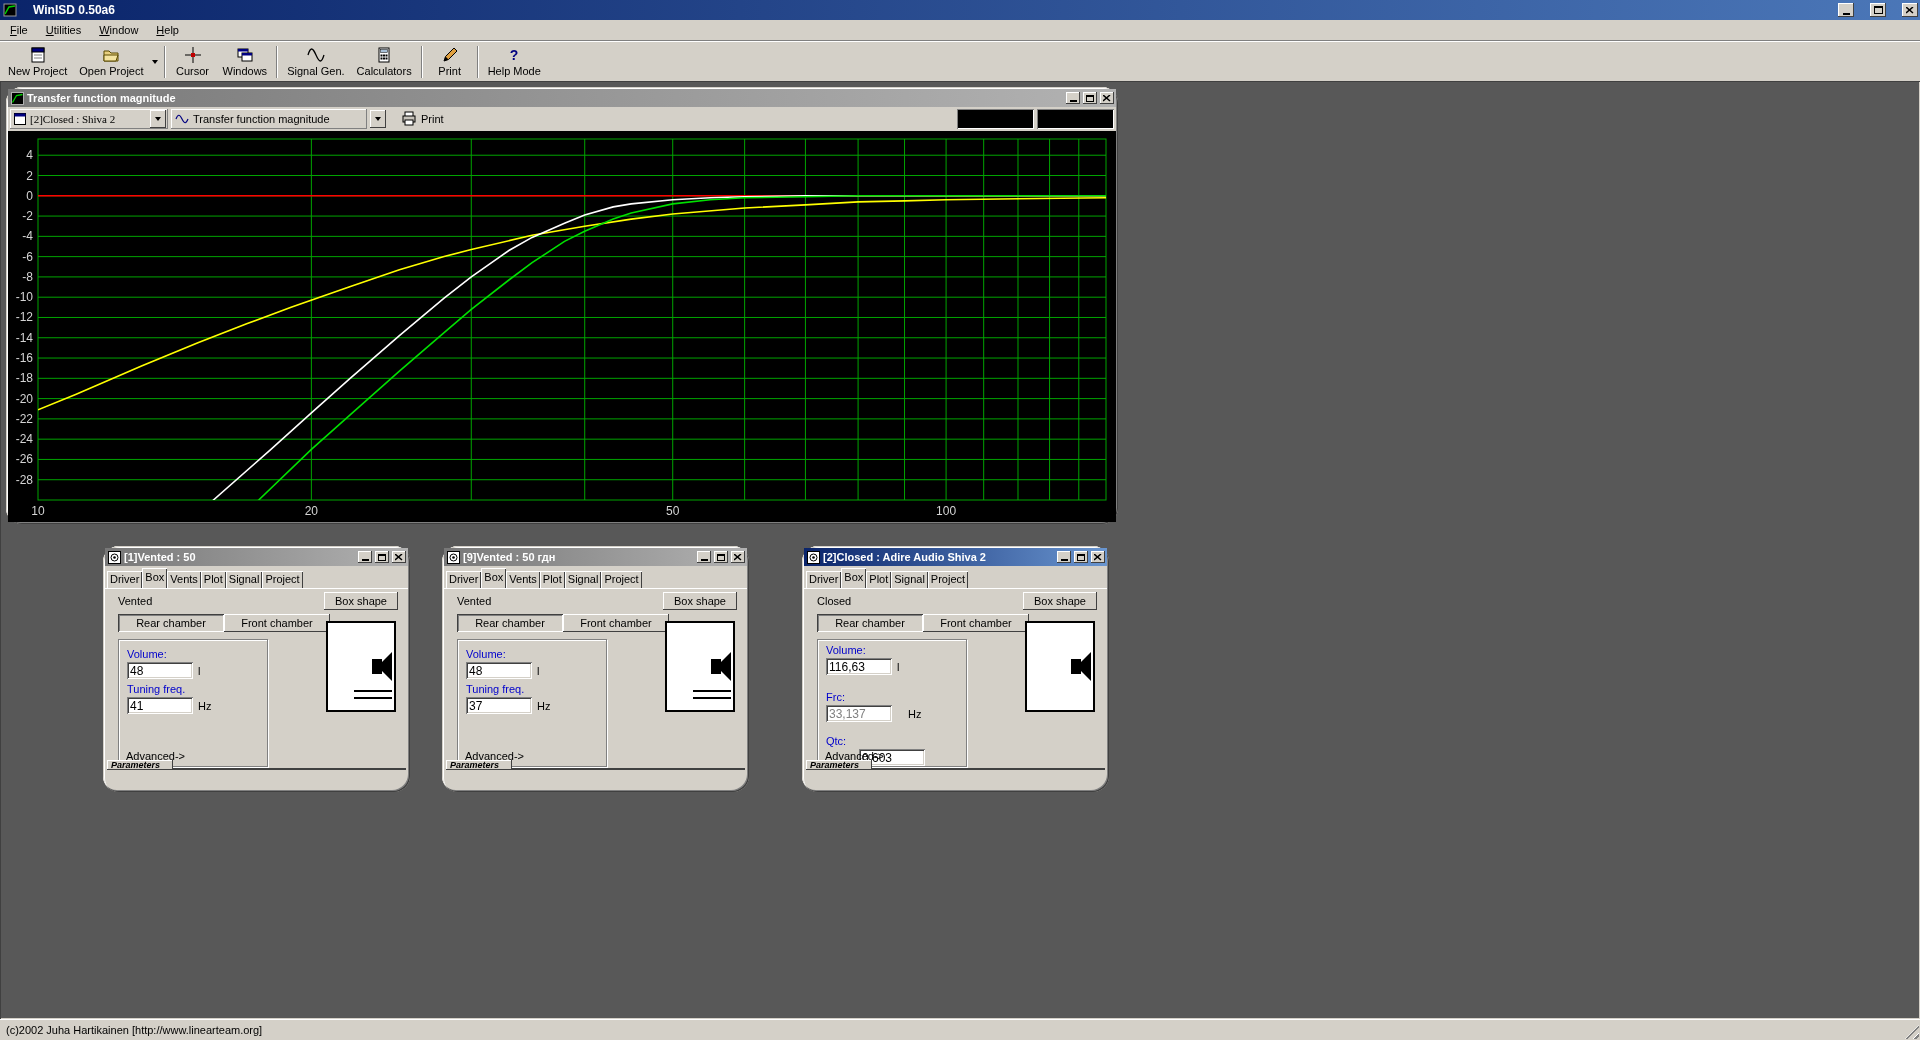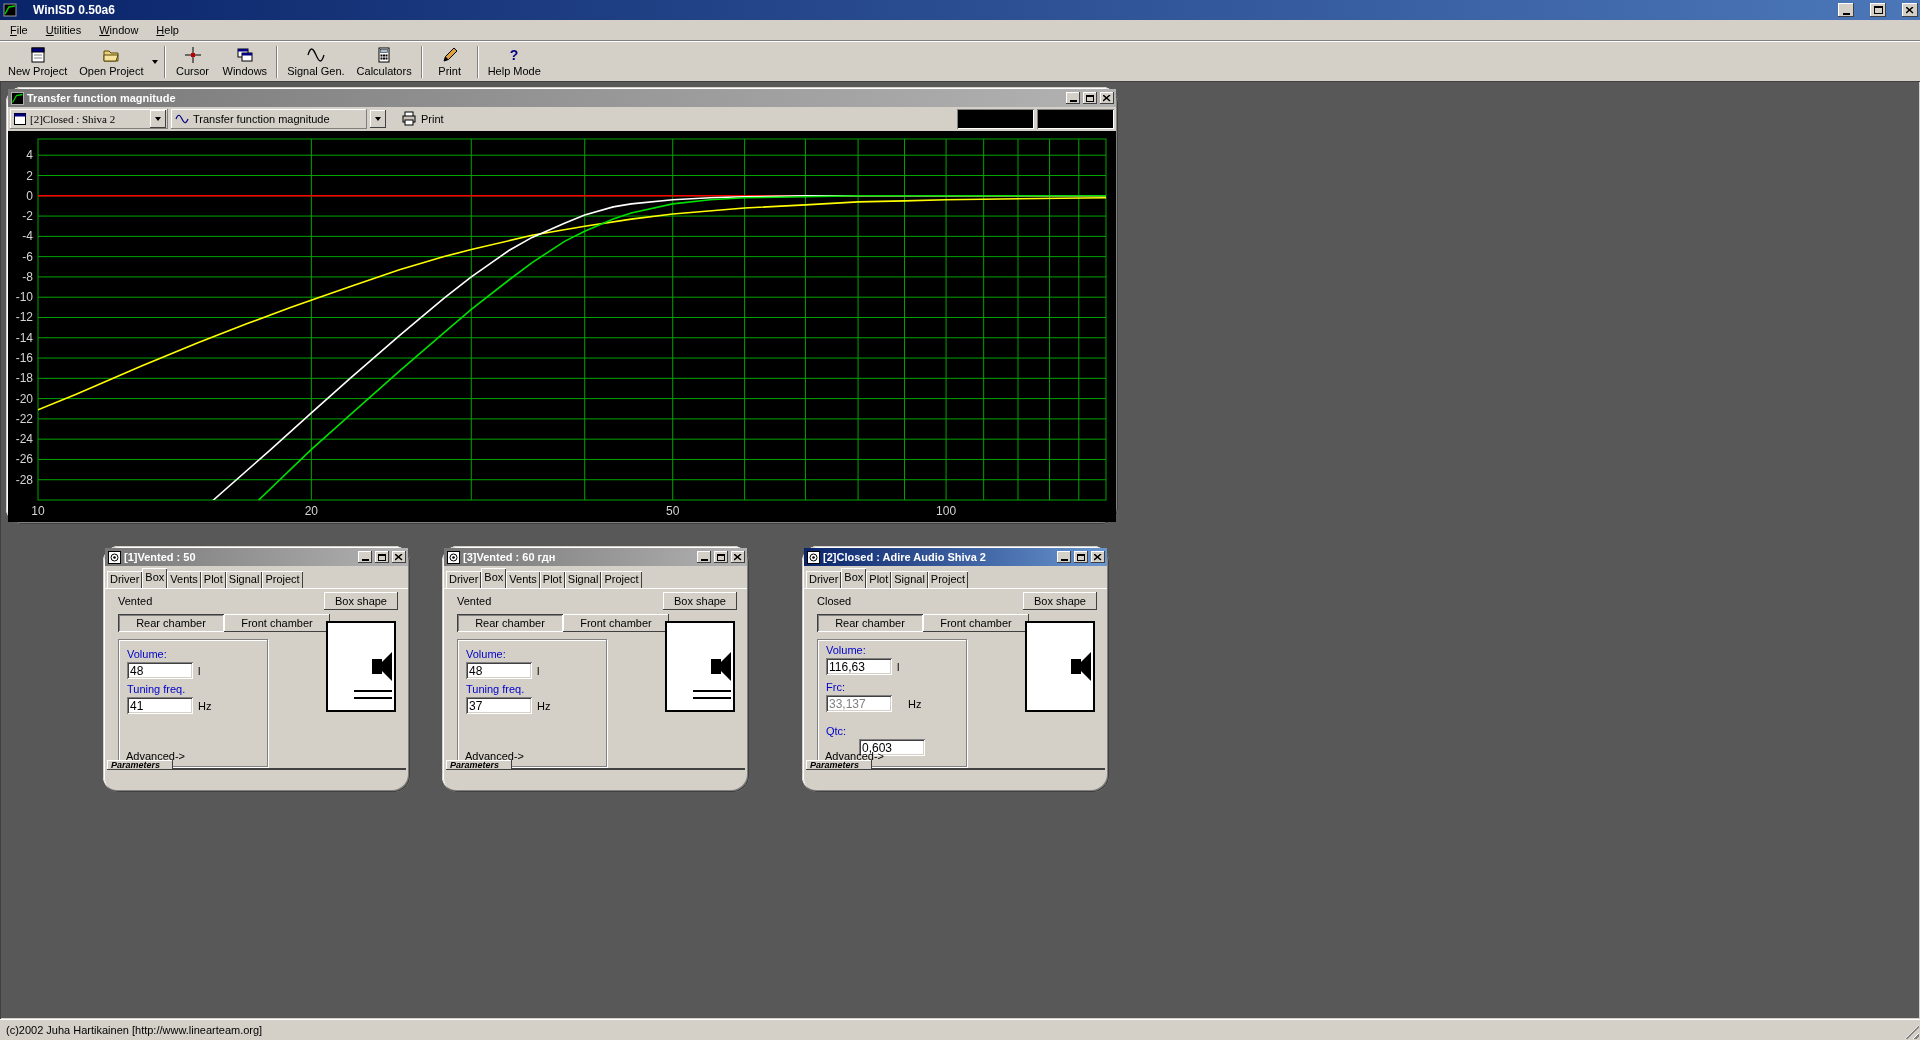--- a/index.html
+++ b/index.html
@@ -425,21 +425,21 @@
 
   <div class="window bevel-window proj" style="left:442px;">
     <div class="ctitle inactive">
       <span class="mini-icon">
         <svg width="13" height="13">
             <rect x="0.5" y="0.5" width="12" height="12" fill="#fff" stroke="#000"></rect>
             <circle cx="6.5" cy="6.5" r="3.5" fill="none" stroke="#000"></circle>
             <circle cx="6.5" cy="6.5" r="1.3" fill="#000"></circle>
           </svg>
       </span>
-      <span class="title-text">[3]Vented : 60 гдн</span>
+      <span class="title-text">[9]Vented : 50 гдн</span>
       <span class="winbtn small bevel-thin">
           <span class="g-min"></span>
         </span>
       <span class="winbtn small bevel-thin">
           <span class="g-max small"></span>
         </span>
       <span class="winbtn small bevel-thin">
           <svg width="8" height="7">
             <path d="M0,0 L7,6 M7,0 L0,6" stroke="#000" stroke-width="1.5"></path>
           </svg>
@@ -523,21 +523,21 @@
       <span class="type-label">Closed</span>
       <span class="boxshape-btn bevel-thin">Box shape</span>
       <span class="chamber rear bevel-pressed">Rear chamber</span>
       <span class="chamber front bevel-thin">Front chamber</span>
       <div class="fieldgroup" style="padding-top:4px;">
         <div class="f-label" style="margin-top:0;">Volume:</div>
         <div class="f-row" style="margin-bottom:2px;">
           <input class="f-input" value="116,63" style="">
           <span class="f-unit">l</span>
         </div>
-        <div class="f-label" style="margin-top:6px;">Frc:</div>
+        <div class="f-label" style="margin-top:16px;">Frc:</div>
         <div class="f-row" style="margin-bottom:13px;gap:16px;">
           <input class="f-input" disabled="" value="33,137" style="">
           <span class="f-unit">Hz</span>
         </div>
         <div class="f-label" style="margin-top:1px;">Qtc:</div>
         <div class="f-row" style="margin-bottom:16px;padding-left:33px;">
           <input class="f-input" value="0,603" style="">
           <span class="f-unit"></span>
         </div>
       </div>

